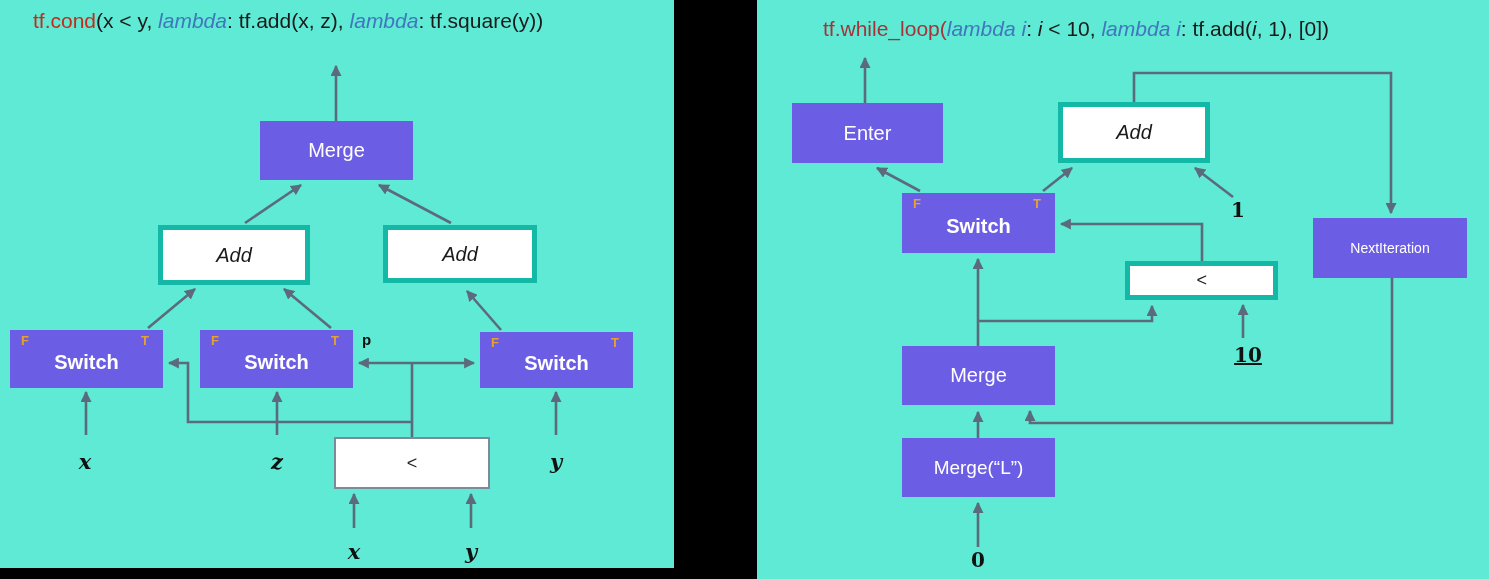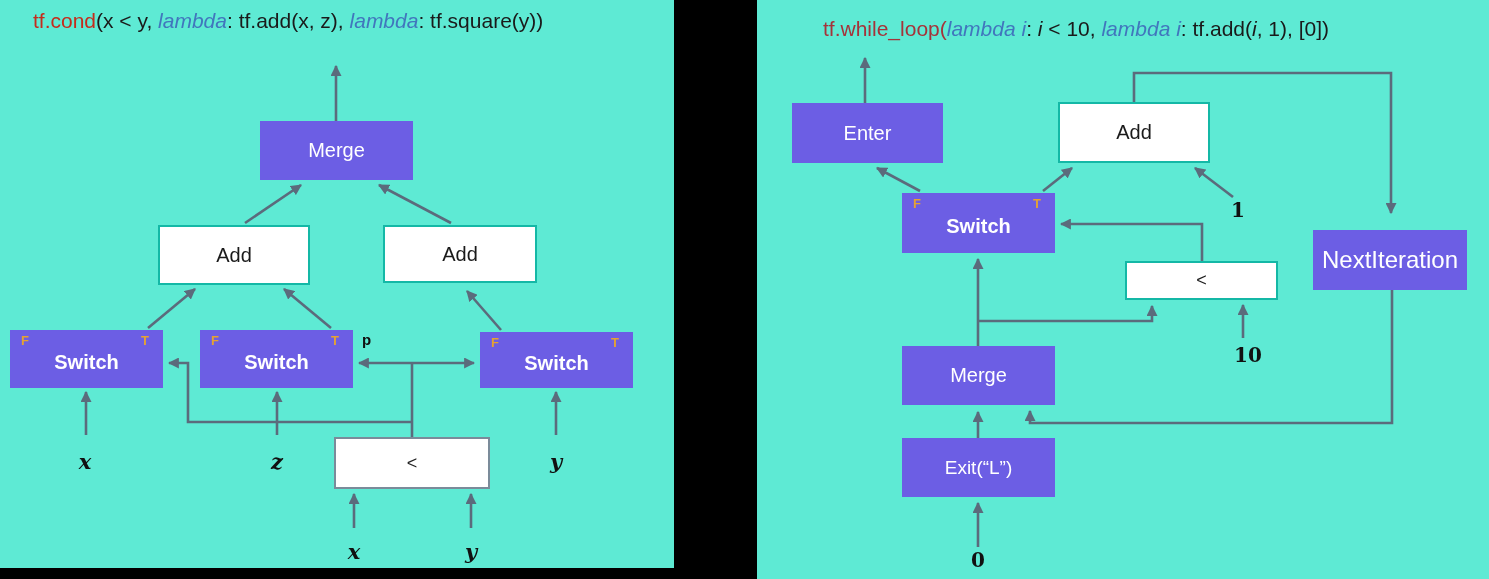--- a/index.html
+++ b/index.html
@@ -10,21 +10,21 @@
   .title{position:absolute;font-size:21px;line-height:26px;color:#1a1a1a;white-space:nowrap;}
   .fn-red-left{color:var(--title-red-left);}
   .fn-red-right{color:var(--title-red-right);}
   .lambda{color:var(--lambda-blue);font-style:italic;}
   .ivar{font-style:italic;}
   .node{
     position:absolute;display:flex;align-items:center;justify-content:center;
     font-size:20px;z-index:2;box-sizing:border-box;
   }
   .purple{background:var(--node-purple);color:#ffffff;}
-  .whitebox{background:#ffffff;border:2px solid #14b8a6;color:#1a1a1a;}
+  .whitebox{background:#ffffff;border:5px solid #14b8a6;color:#1a1a1a;font-style:italic;}
   .lessgray{background:#ffffff;border:2px solid #7b8b9a;color:#222222;font-size:18px;}
   .switch .nlabel{padding-top:7px;font-weight:bold;}
   .pf,.pt{
     position:absolute;top:3px;font-size:13px;font-weight:bold;color:var(--port-orange);
   }
   .pf{left:11px;}
   .pt{right:14px;}
   .varlabel{
     position:absolute;z-index:2;font-family:"DejaVu Serif",serif;font-style:italic;
     font-weight:600;font-size:21px;color:#111;text-align:center;width:24px;line-height:24px;
@@ -146,29 +146,29 @@
   <div class="node purple switch" style="left:902px;top:193px;width:153px;height:60px;">
     <span class="pf">F</span>
     <span class="pt">T</span>
     <span class="nlabel">Switch</span>
   </div>
 
   <div class="node whitebox" style="left:1125px;top:261px;width:153px;height:39px;font-size:18px;">
     <span class="nlabel">&lt;</span>
   </div>
 
-  <div class="node purple" style="left:1313px;top:218px;width:154px;height:60px;font-size:24px;margin-top:12px;">
+  <div class="node purple" style="left:1313px;top:218px;width:154px;height:60px;font-size:14px;">
     <span class="nlabel">NextIteration</span>
   </div>
 
   <div class="node purple" style="left:902px;top:346px;width:153px;height:59px;">
     <span class="nlabel">Merge</span>
   </div>
 
   <div class="node purple" style="left:902px;top:438px;width:153px;height:59px;font-size:19px;">
-    <span class="nlabel">Exit(“L”)</span>
+    <span class="nlabel">Merge(“L”)</span>
   </div>
 
   <div class="numlabel" style="left:1221px;top:199px;">1</div>
-  <div class="numlabel" style="left:1231px;top:344px;">10</div>
+  <div class="numlabel" style="left:1231px;top:344px;text-decoration:underline;">10</div>
   <div class="numlabel" style="left:961px;top:549px;">0</div>
 
 </div>
 
 </body></html>

